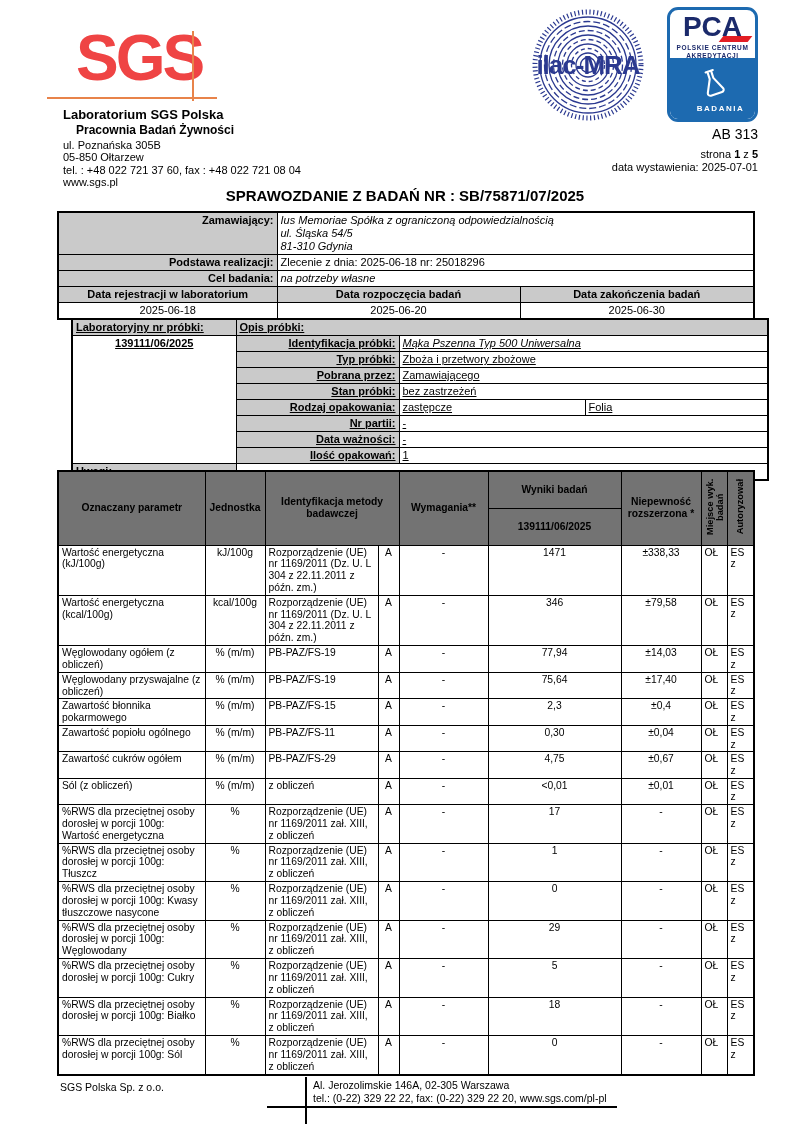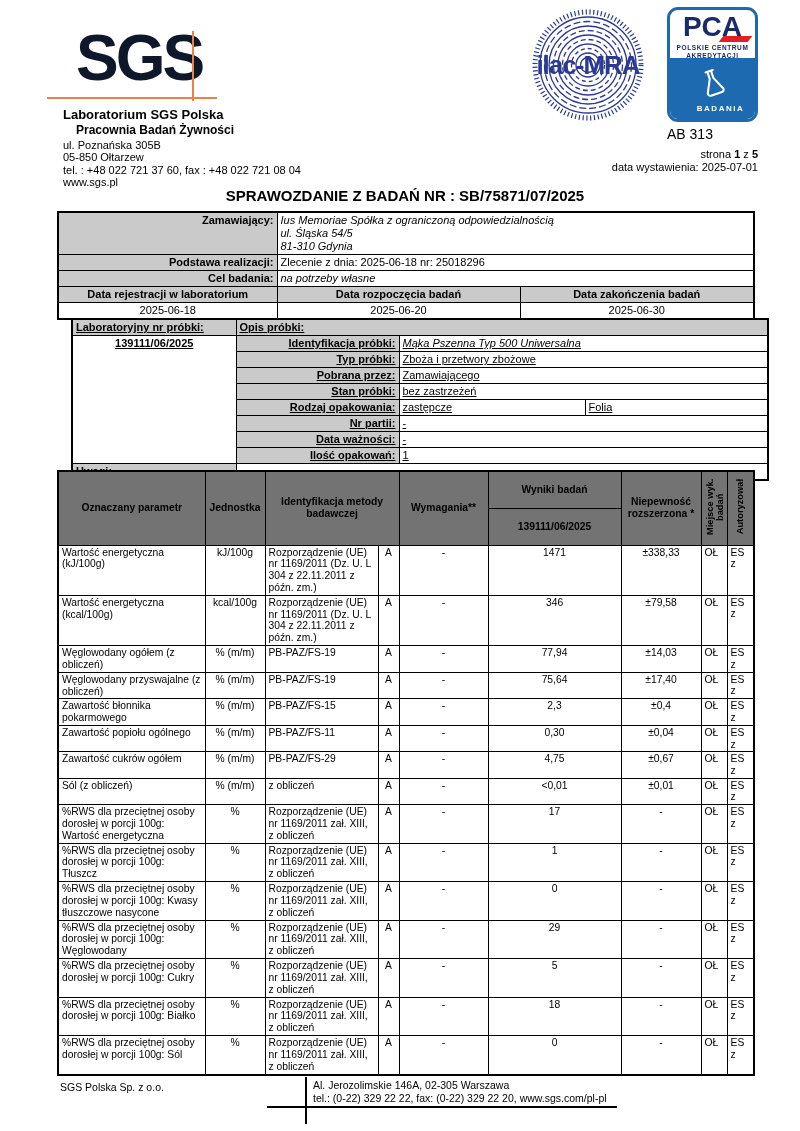--- a/index.html
+++ b/index.html
@@ -1,39 +1,39 @@
 <!DOCTYPE html>
 <html lang="pl"><head>
 <meta charset="utf-8">
 <style>
   * { box-sizing: border-box; margin: 0; padding: 0; }
   body { background: #e9e9e9; font-family: "Liberation Sans", "DejaVu Sans", sans-serif; }
   .page { position: relative; width: 800px; height: 1131px; background: #fff; margin: 0 auto; color: #000; overflow: hidden; }
   .abs { position: absolute; }
 
   
-  .sgs-word { left: 76px; top: 26px; font-size: 64px; font-weight: bold; color: #0f172a; letter-spacing: -3px; line-height: 1; }
+  .sgs-word { left: 76px; top: 26px; font-size: 64px; font-weight: bold; color: #ef4444; letter-spacing: -3px; line-height: 1; }
   .sgs-hline { left: 47px; top: 97px; width: 170px; height: 2px; background: #e8834a; }
   .sgs-vline { left: 192px; top: 31px; width: 2px; height: 70px; background: #e8834a; }
   .lab-block { left: 55px; top: 107px; margin-left: 8px; }
   .lab-name { font-size: 13px; font-weight: bold; margin-bottom: 1px; }
   .lab-dept { font-size: 12px; font-weight: bold; margin-bottom: 2px; padding-left: 13px; }
   .lab-addr { font-size: 11px; line-height: 12.3px; }
 
   
   .ilac { left: 531px; top: 8px; }
 
   
   .pca { left: 667px; top: 7px; width: 91px; height: 115px; border: 3px solid #1d6ab0; border-radius: 11px; background: #fff; overflow: hidden; }
   .pca-abbr { text-align: center; font-size: 28px; font-weight: bold; color: #1b2a6b; line-height: 1; margin-top: 3px; letter-spacing: 0; position: relative; z-index: 2; }
   .pca-red { position: absolute; left: 51px; top: 26px; width: 29px; height: 6px; background: #e31e24; transform: skewX(-38deg); z-index: 1; }
   .pca-name { text-align: center; font-size: 6.5px; font-weight: bold; color: #1b2a6b; letter-spacing: 0.6px; line-height: 8px; margin-top: 3px; }
   .pca-bottom { position: absolute; left: 0; right: 0; bottom: 0; height: 61px; background: #1d6ab0; border-radius: 0 0 7px 7px; text-align: center; }
   .pca-badania { color: #fff; font-size: 8px; font-weight: bold; letter-spacing: 1.5px; position: absolute; bottom: 6px; left: 16px; right: 0; text-align: center; }
-  .ab-no { left: 667px; top: 126px; width: 91px; text-align: left; font-size: 14px; }
+  .ab-no { left: 667px; top: 126px; width: 91px; text-align: right; font-size: 14px; }
 
   .pageinfo { right: 42px; top: 148px; text-align: right; font-size: 11px; line-height: 13px; }
 
   .title { left: 0; top: 187px; width: 810px; text-align: center; font-size: 15px; font-weight: bold; }
 
   
   table.tbl { border-collapse: collapse; table-layout: fixed; width: 696px; border: 2px solid #000; }
   table.tbl td, table.tbl th { border: 1px solid #000; font-size: 11px; padding: 1px 3px; line-height: 1.18; vertical-align: top; overflow: hidden; }
   .lbl { background: #cacaca; font-weight: bold; text-align: right; }
   .lbl-left { background: #cacaca; font-weight: bold; text-align: left; }

